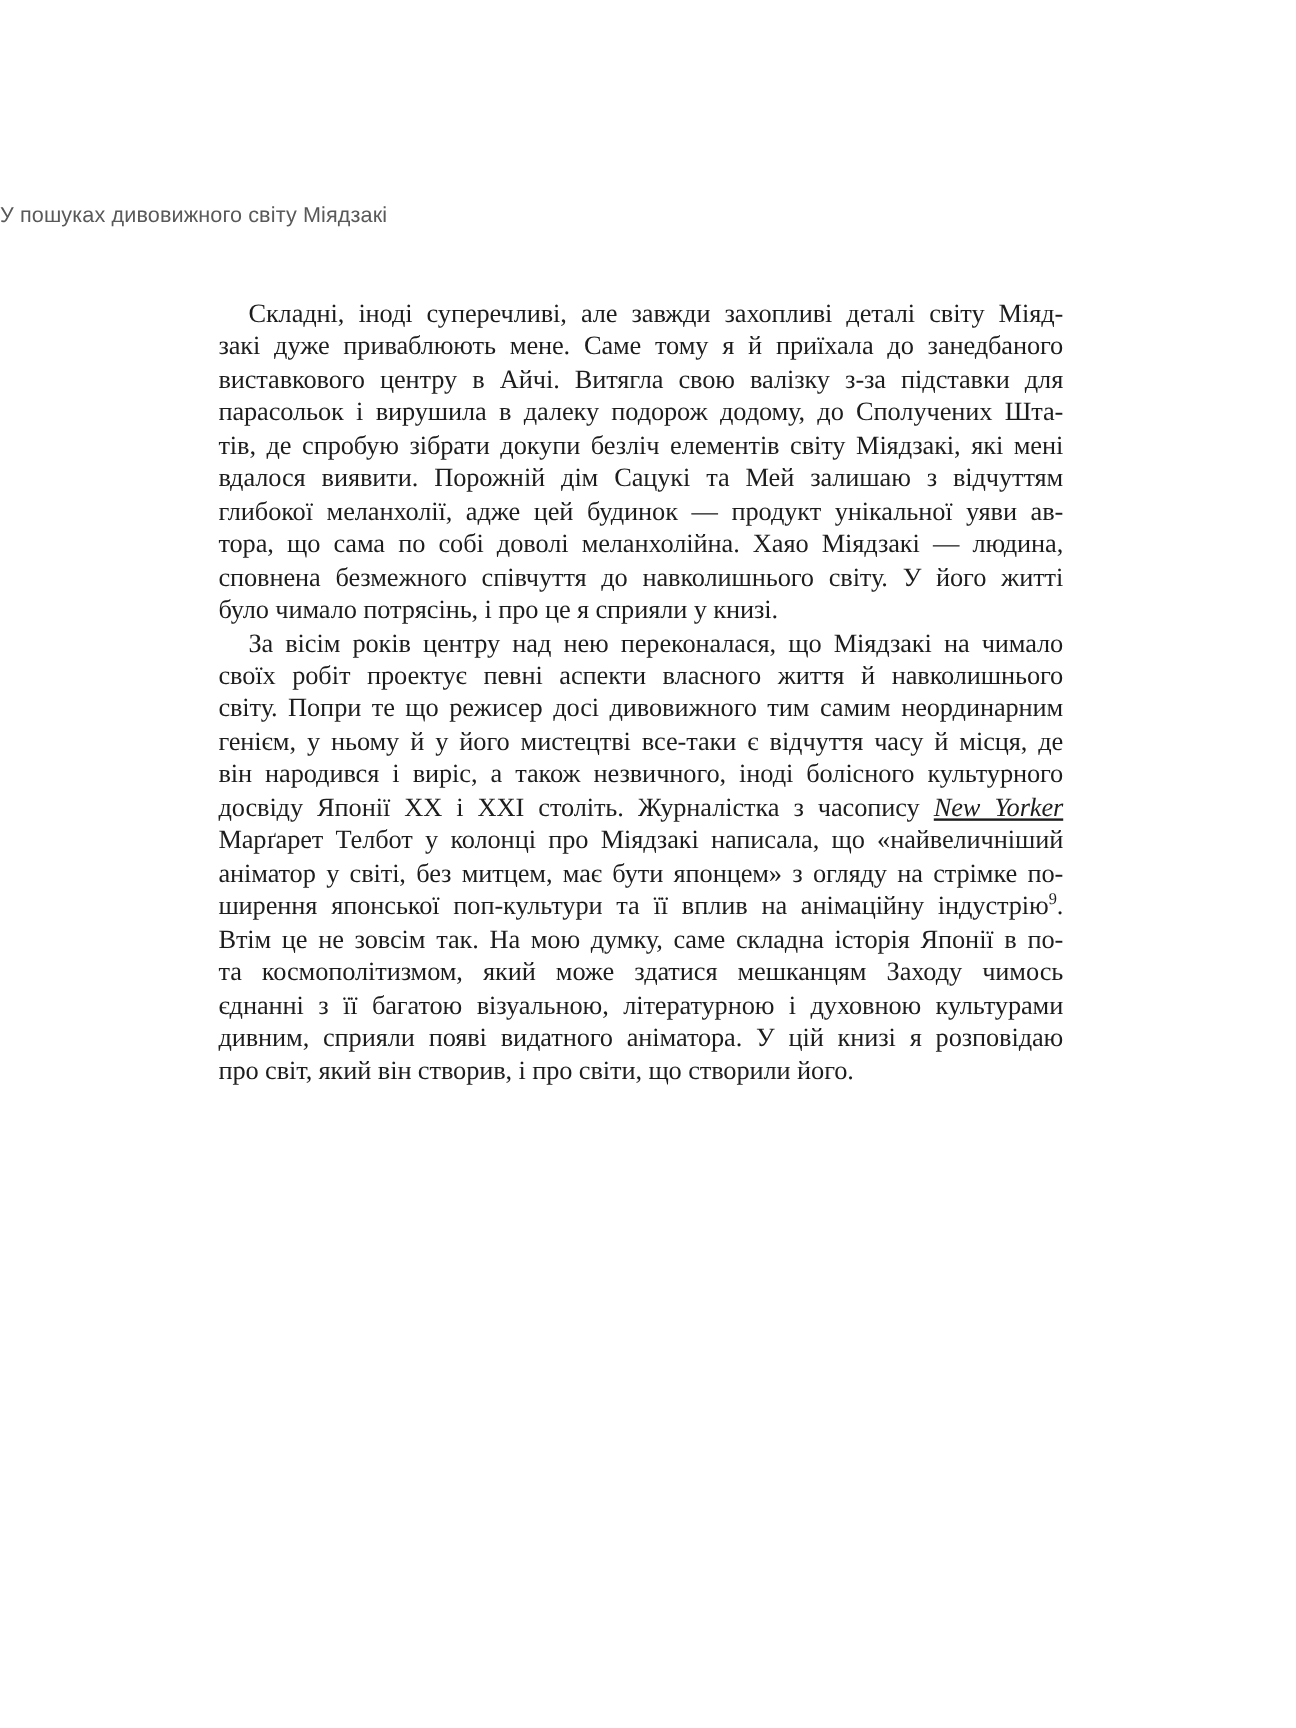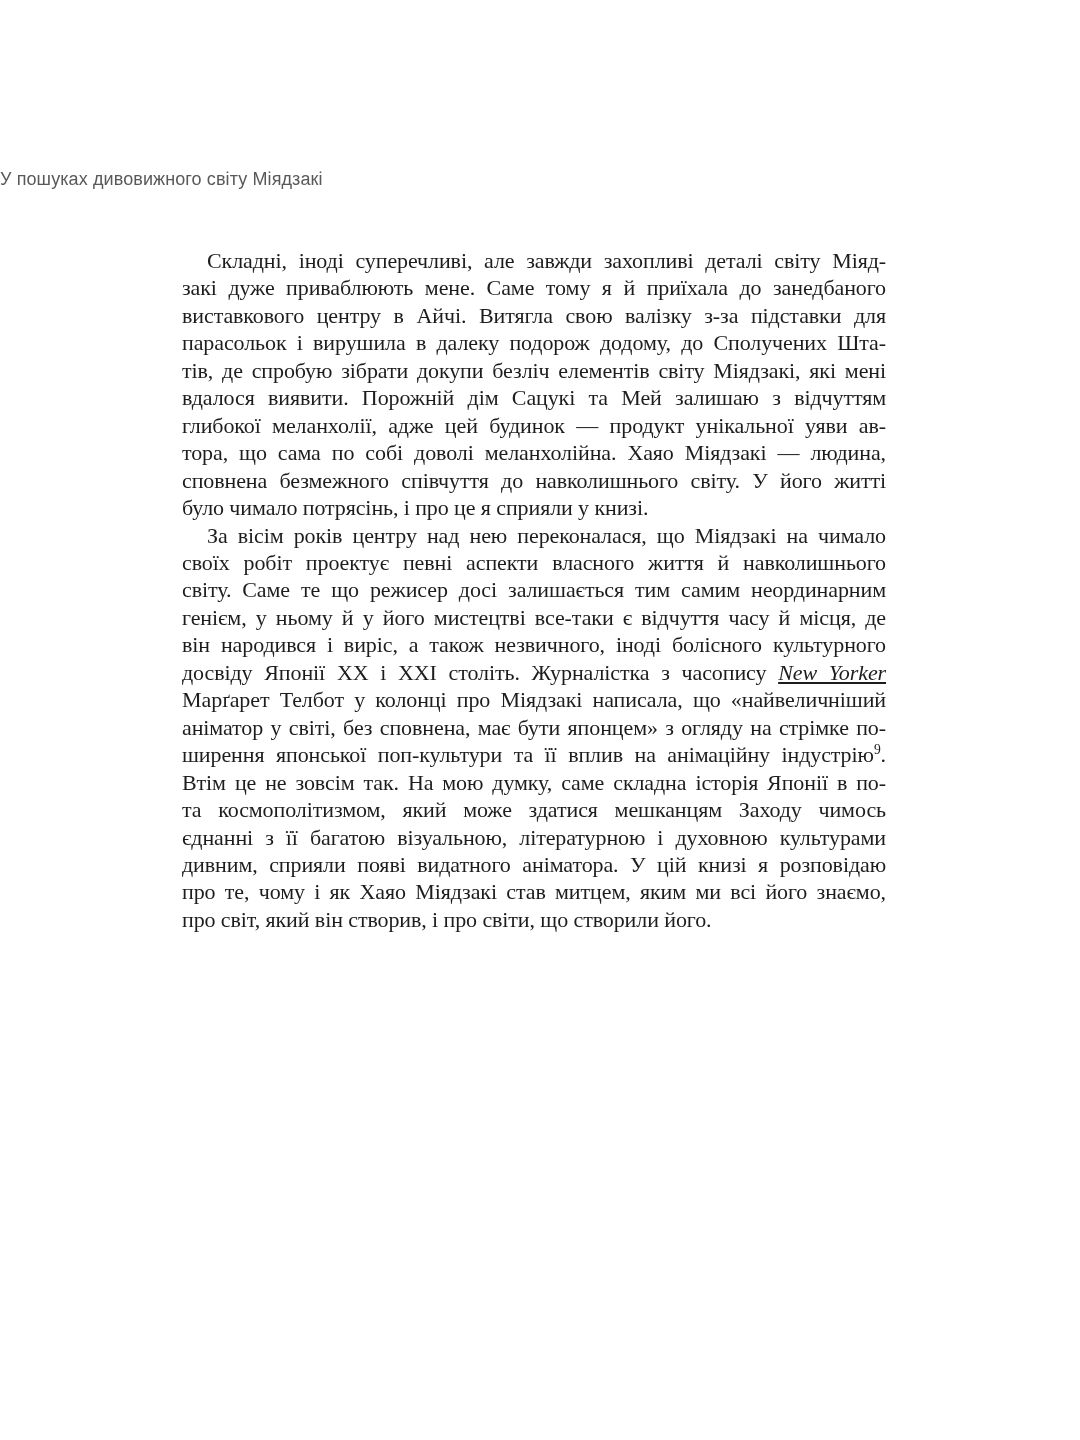--- a/index.html
+++ b/index.html
@@ -78,28 +78,27 @@
         <div class="line"><span>тів, де спробую зібрати докупи безліч елементів світу Міядзакі, які мені</span></div>
         <div class="line"><span>вдалося виявити. Порожній дім Сацукі та Мей залишаю з відчуттям</span></div>
         <div class="line"><span>глибокої меланхолії, адже цей будинок — продукт унікальної уяви ав-</span></div>
         <div class="line"><span>тора, що сама по собі доволі меланхолійна. Хаяо Міядзакі — людина,</span></div>
         <div class="line"><span>сповнена безмежного співчуття до навколишнього світу. У його житті</span></div>
         <div class="line last"><span>було чимало потрясінь, і про це я сприяли у книзі.</span></div>
       </div>
       <div class="paragraph">
         <div class="line first"><span>За вісім років центру над нею переконалася, що Міядзакі на чимало</span></div>
         <div class="line"><span>своїх робіт проектує певні аспекти власного життя й навколишнього</span></div>
-        <div class="line"><span>світу. Саме те що режисер досі залишається тим самим неординарним</span></div>
+        <div class="line"><span>світу. Попри те що режисер досі дивовижного тим самим неординарним</span></div>
         <div class="line"><span>генієм, у ньому й у його мистецтві все-таки є відчуття часу й місця, де</span></div>
         <div class="line"><span>він народився і виріс, а також незвичного, іноді болісного культурного</span></div>
         <div class="line"><span>досвіду Японії XX і XXI століть. Журналістка з часопису </span><i>New Yorker</i></div>
         <div class="line"><span>Марґарет Телбот у колонці про Міядзакі написала, що «найвеличніший</span></div>
-        <div class="line"><span>аніматор у світі, без сповнена, має бути японцем» з огляду на стрімке по-</span></div>
+        <div class="line"><span>аніматор у світі, без митцем, має бути японцем» з огляду на стрімке по-</span></div>
         <div class="line"><span>ширення японської поп-культури та її вплив на анімаційну індустрію</span><sup>9</sup><span>.</span></div>
         <div class="line"><span>Втім це не зовсім так. На мою думку, саме складна історія Японії в по-</span></div>
         <div class="line"><span>та космополітизмом, який може здатися мешканцям Заходу чимось</span></div>
         <div class="line"><span>єднанні з її багатою візуальною, літературною і духовною культурами</span></div>
         <div class="line"><span>дивним, сприяли появі видатного аніматора. У цій книзі я розповідаю</span></div>
-        <div class="line"><span>про те, чому і як Хаяо Міядзакі став митцем, яким ми всі його знаємо,</span></div>
         <div class="line last"><span>про світ, який він створив, і про світи, що створили його.</span></div>
       </div>
     </div>
 </div>
 
 </body></html>

